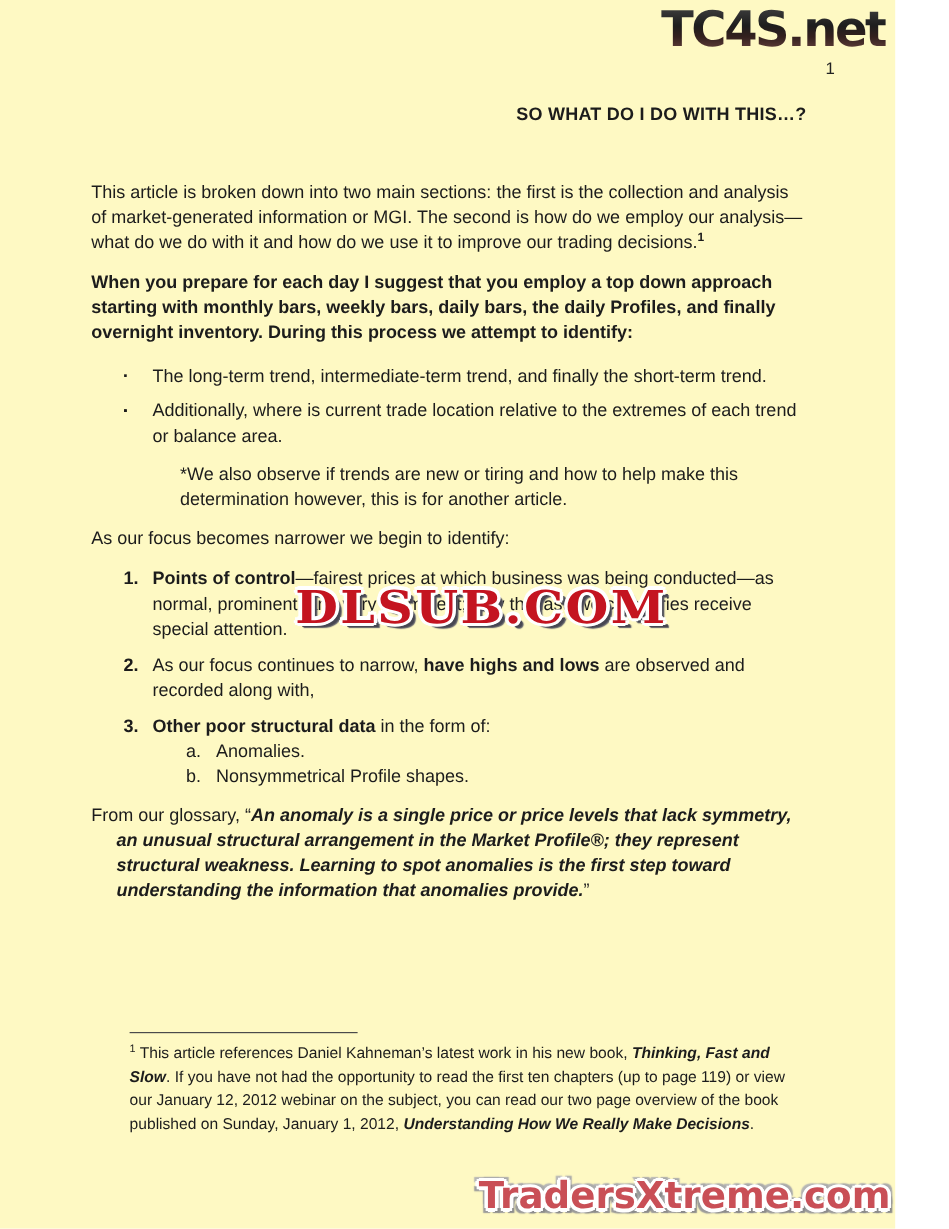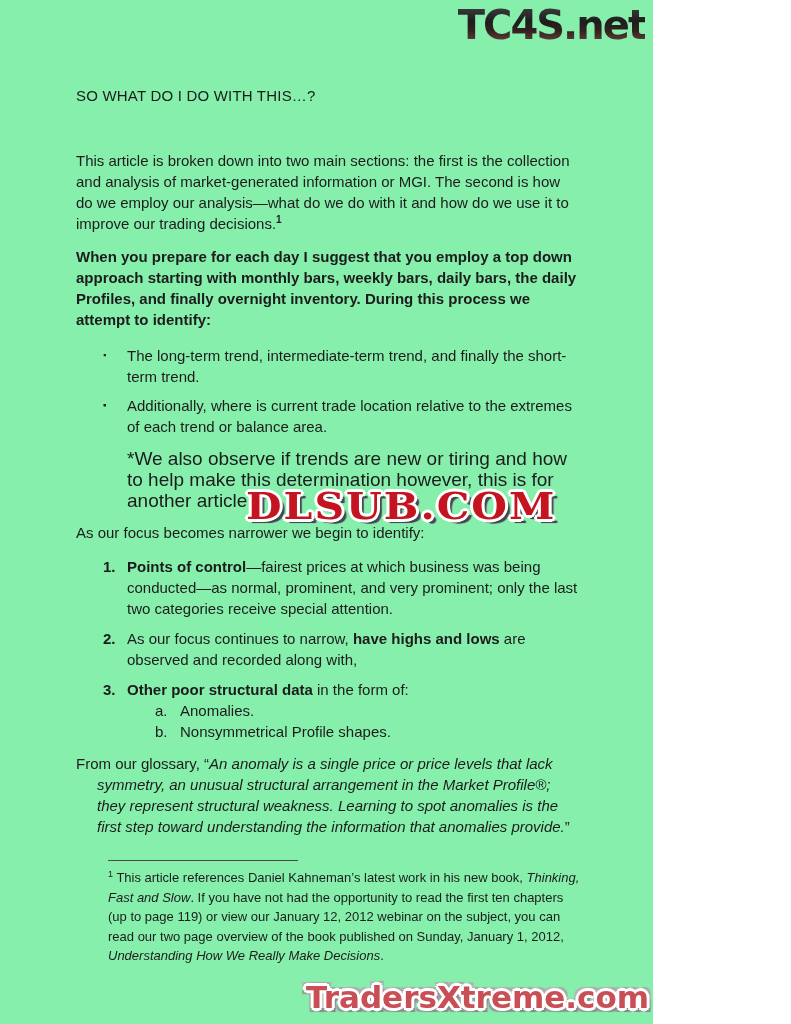--- a/index.html
+++ b/index.html
@@ -1,20 +1,20 @@
 <!DOCTYPE html>
 <html><head>
 <meta charset="utf-8">
 <style>
   * { margin:0; padding:0; box-sizing:border-box; }
   html,body { background:#ffffff; }
   .page {
     position:relative;
-    width:653px; height:1024px;
-    background:#86efac;
+    width:746px; height:1024px;
+    background:#fef9c3;
     font-family:"Liberation Sans", sans-serif;
     color:#1c1c1c;
     overflow:hidden;
   }
 
   
   .tc4s-logo {
     position:absolute; top:2px; right:8px;
     font-family:"DejaVu Sans", sans-serif;
     font-weight:bold;
@@ -31,41 +31,41 @@
     position:absolute; top:49px; left:688px;
     font-size:14px; line-height:16px; color:#222;
   }
 
   
   .content {
     position:absolute; top:0; left:0; right:0;
     padding:88px 74px 0 76px;
   }
   .doc-title {
-    font-size:15px; font-weight:normal; text-align:left;
+    font-size:15px; font-weight:bold; text-align:right;
     line-height:16px; letter-spacing:0.2px;
   }
   .para { font-size:15px; line-height:21px; }
   .p-intro   { margin-top:46px; }
   .p-prepare { margin-top:12px;font-weight:bold; }
   sup.ref { font-size:10px; font-weight:bold; vertical-align:super; line-height:0; }
 
   
   .bullet-list { list-style:none; margin-top:15px; }
   .bullet-list li {
     position:relative; padding-left:51px;
     font-size:15px; line-height:21px;
   }
   .bullet-list li + li { margin-top:8px; }
   .bullet-glyph {
     position:absolute; left:27px; top:0;
     font-size:9px; line-height:21px;
   }
 
-  .aside-note { margin-top:11px; margin-left:51px; font-size:19px; line-height:21px; }
+  .aside-note { margin-top:11px; margin-left:74px; font-size:15px; line-height:21px; }
   .p-focus { margin-top:11px; }
 
   
   .num-list { list-style:none; margin-top:13px; }
   .num-list > li {
     position:relative; padding-left:51px;
     font-size:15px; line-height:21px;
   }
   .num-list > li + li { margin-top:9px; }
   .num-marker {
@@ -120,21 +120,21 @@
     text-shadow:
       -2px -2px 0 #ffffff,  2px -2px 0 #ffffff,
       -2px  2px 0 #ffffff,  2px  2px 0 #ffffff,
       -3px  0   0 #ffffff,  3px  0   0 #ffffff,
        0   -3px 0 #ffffff,  0    3px 0 #ffffff,
        4px  4px 1px #8a8a8a, -4px 4px 1px #9a9a9a,
        4px -4px 1px #aaaaaa, -4px -4px 1px #b5b5b5;
     white-space:nowrap;
   }
 
-  i.q { font-style:italic; }
+  i.q { font-style:italic;font-weight:bold; }
 </style>
 </head>
 <body>
 
 <div class="page">
 
   <div class="tc4s-logo">TC4S.net</div>
   <div class="page-number">1</div>
 
   <div class="content">

